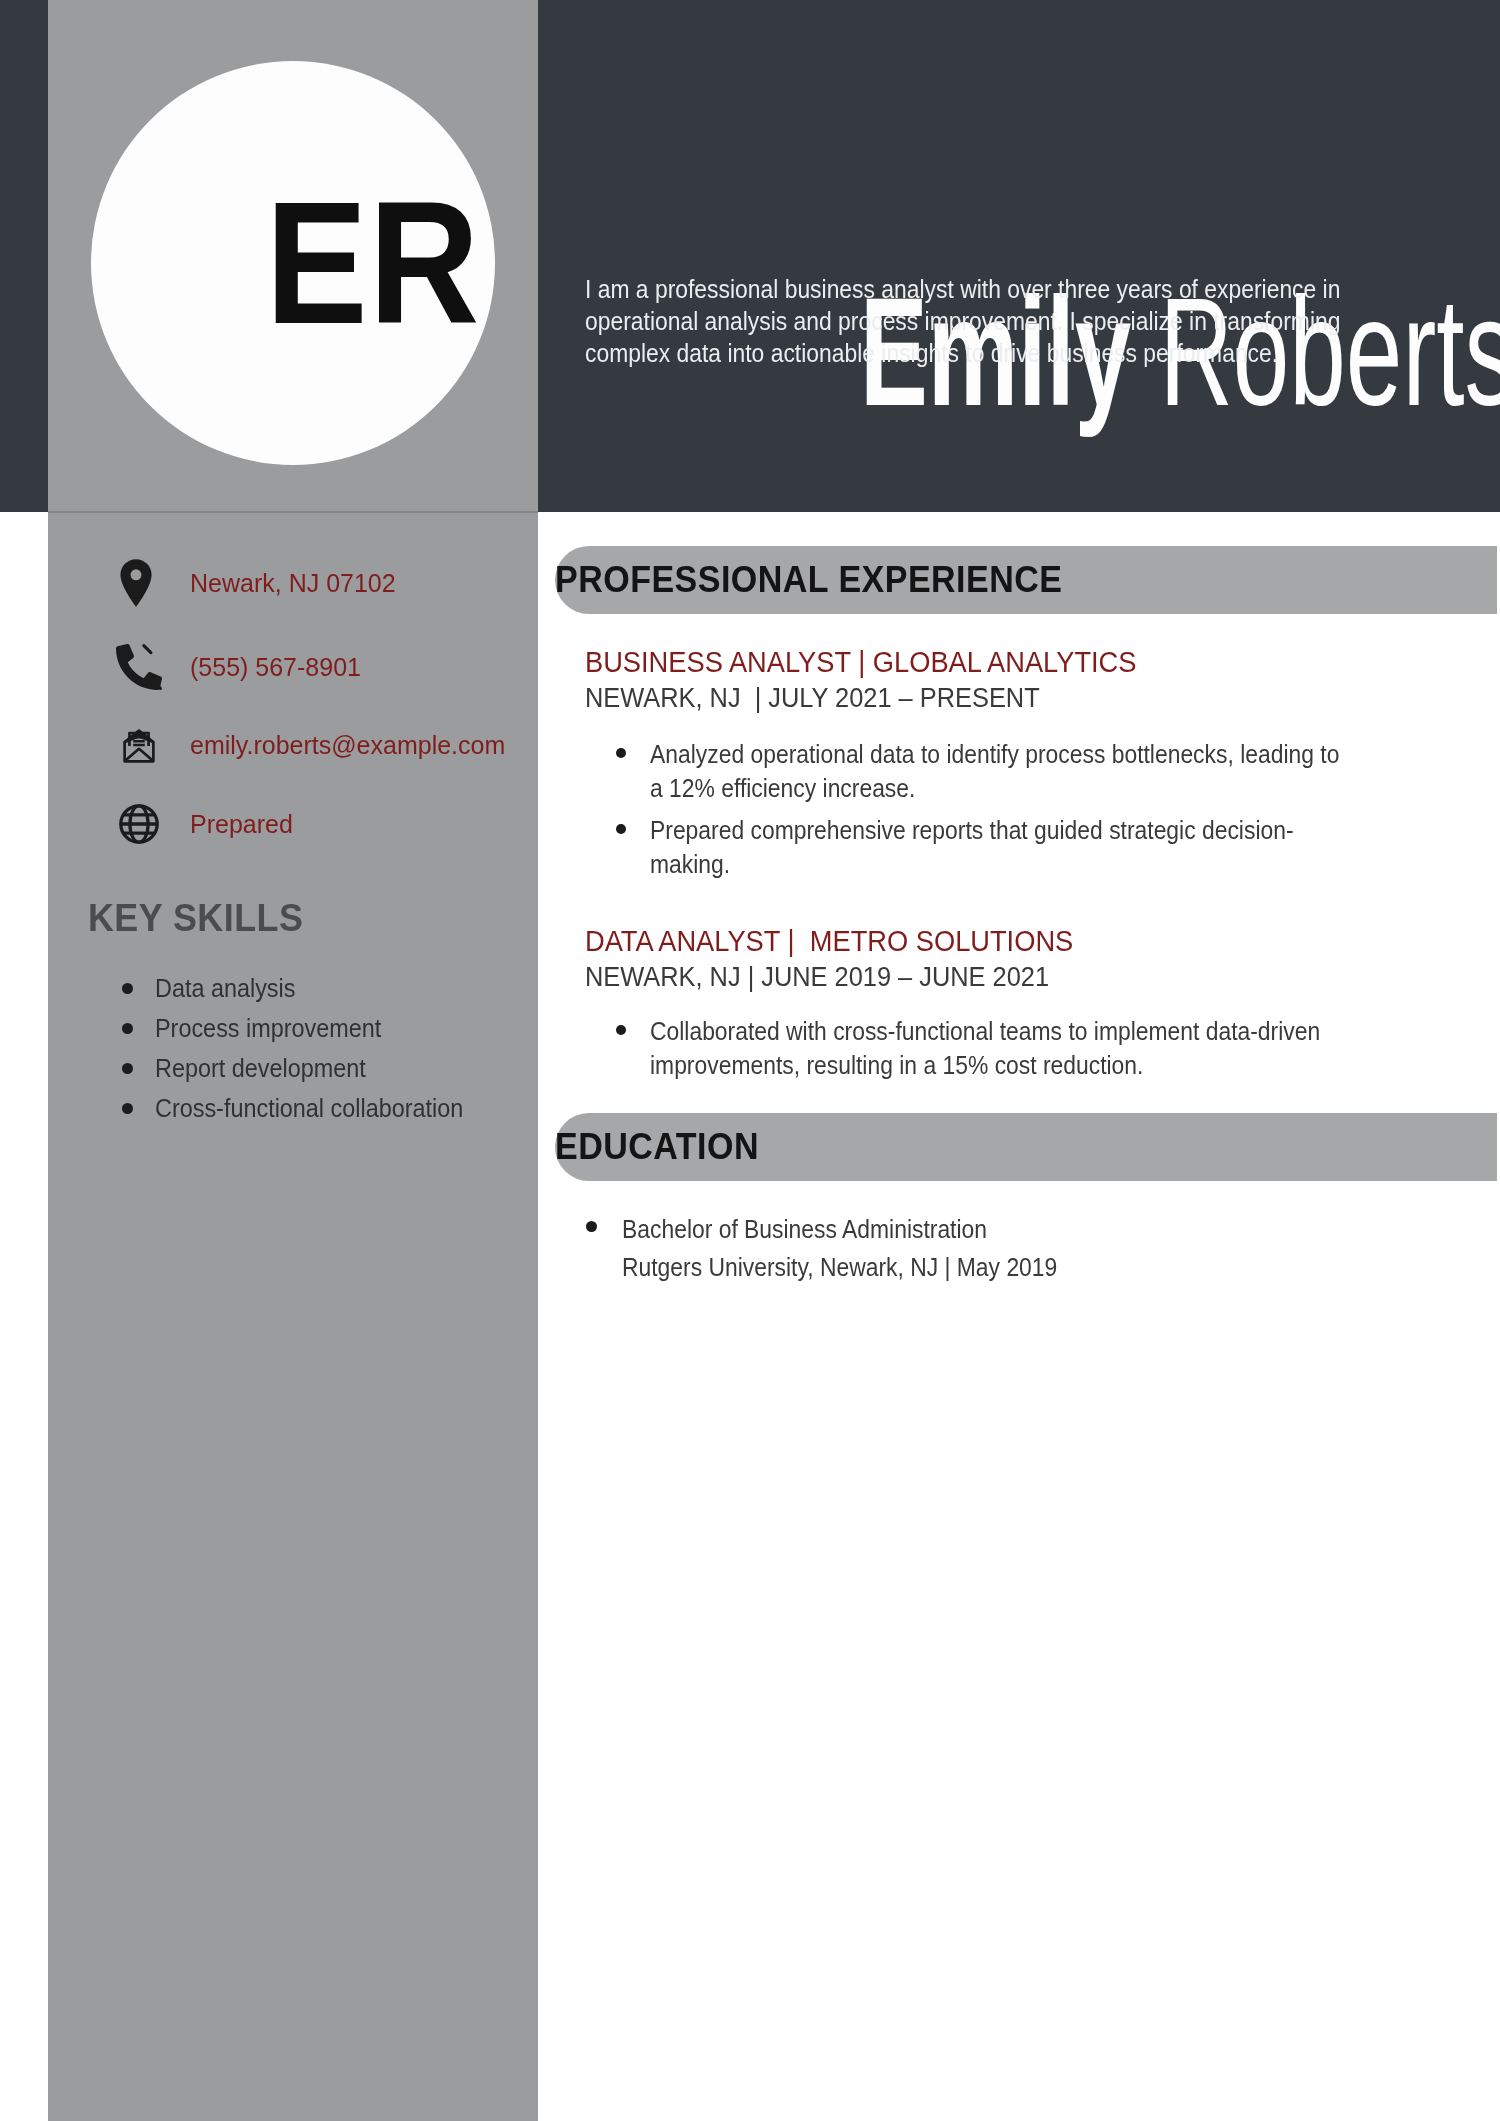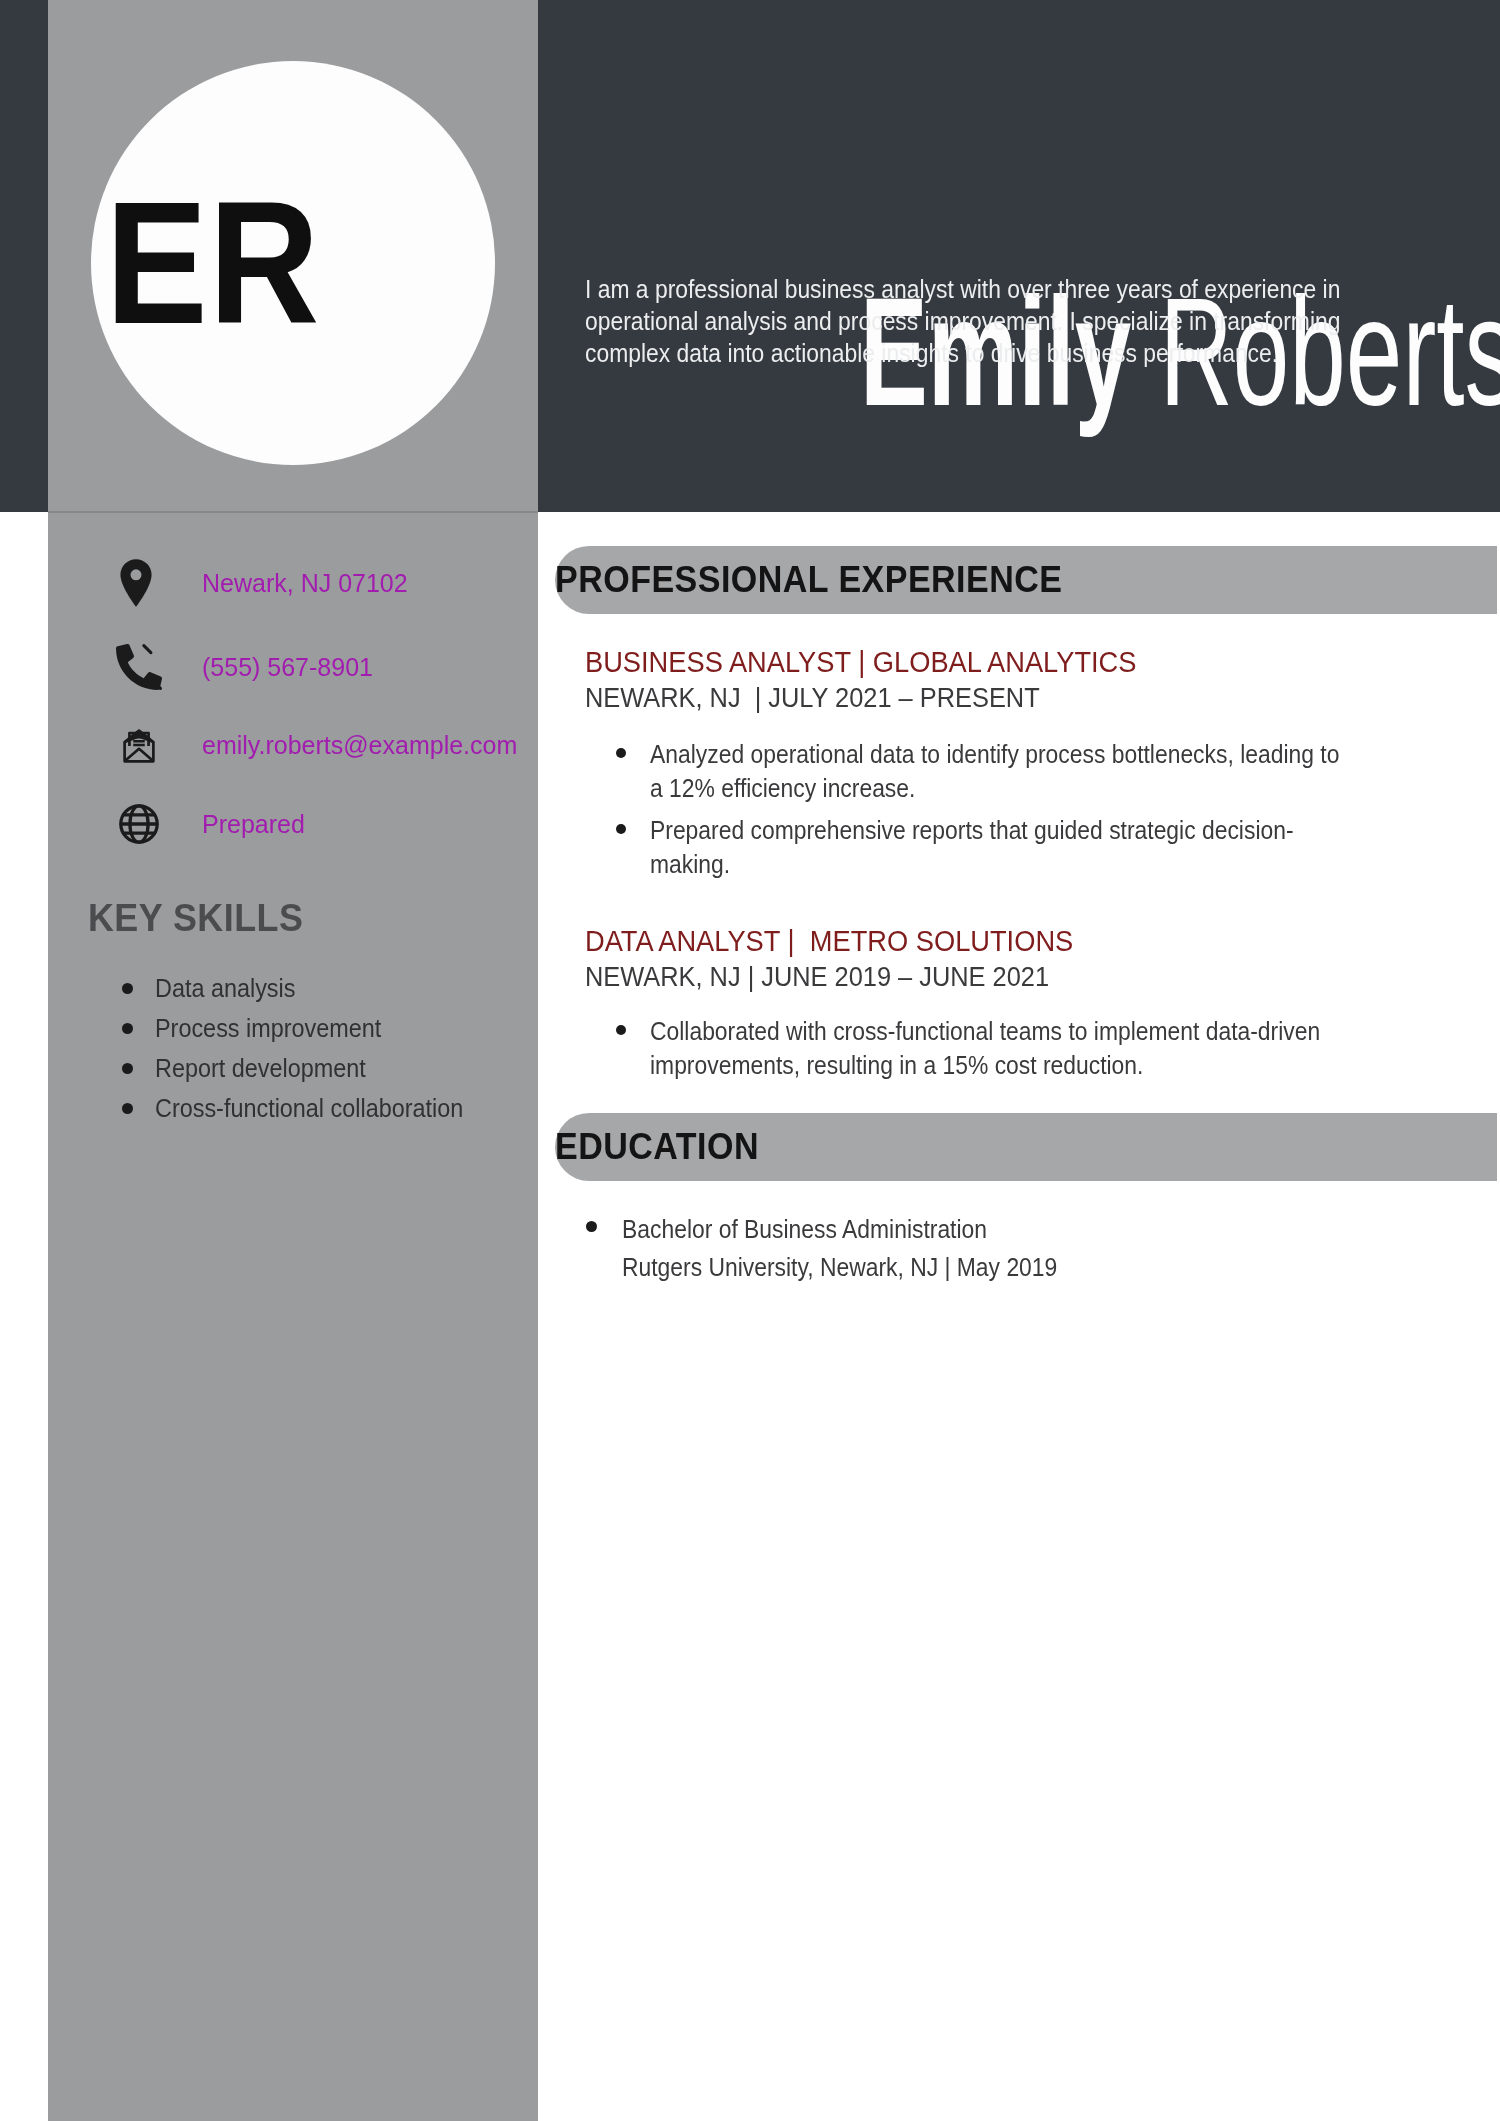--- a/index.html
+++ b/index.html
@@ -6,37 +6,37 @@
   #page{
     position:relative;width:1500px;height:2121px;background:#ffffff;
     overflow:hidden;font-family:"Liberation Sans",sans-serif;
   }
   .abs{position:absolute;}
   
   #header-bg{left:0;top:0;width:1500px;height:512px;background:var(--header-bg,#353A41);}
   #sidebar{left:48px;top:0;width:490px;height:2121px;background:var(--sidebar-bg,#9B9C9E);}
   #sidebar-seam{left:48px;top:511px;width:490px;height:2px;background:rgba(0,0,0,0.13);}
   #avatar{left:91px;top:61px;width:404px;height:404px;border-radius:50%;background:#FDFDFD;
-    display:flex;align-items:center;justify-content:flex-start;}
+    display:flex;align-items:center;justify-content:flex-end;}
   #initials{font-weight:700;font-size:174px;line-height:174px;color:#0F0F10;
     transform:scaleX(0.88);letter-spacing:1px;}
   
   .cx{display:inline-block;transform-origin:0 50%;white-space:pre;}
   .sx66{transform:scaleX(0.66);}
   .sx88{transform:scaleX(0.88);}
   .sx90{transform:scaleX(0.90);}
   .sx92{transform:scaleX(0.92);}
   .sx94{transform:scaleX(0.94);}
   
   #name{left:689px;top:118px;font-size:154px;line-height:156px;color:#FDFDFE;white-space:pre;}
   #name .first{font-weight:700;}
   #name .last{font-weight:400;}
   .summary-line{left:585px;font-size:26px;line-height:30px;color:#ECEDEE;font-weight:400;}
   
-  .contact-text{left:202px;font-size:25px;line-height:28px;color:#a21caf;}
+  .contact-text{left:190px;font-size:25px;line-height:28px;color:#7f1d1d;}
   .cicon{color:#1B1B1C;}
   
   #skills-title{left:88px;top:901px;font-size:39px;line-height:34px;font-weight:700;color:#4B4C4E;letter-spacing:0.5px;}
   .skill-text{left:155px;font-size:26px;line-height:28px;color:#313133;}
   .skill-dot{left:122px;width:11px;height:11px;border-radius:50%;background:#1B1B1C;}
   
   .banner{left:555px;width:942px;height:68px;background:var(--banner-bg,#A6A7A9);
     border-radius:34px 0 0 34px;display:flex;align-items:center;}
   .banner-text{font-size:37px;font-weight:700;color:#141415;letter-spacing:0.5px;}
   .job-title{left:585px;font-size:29px;line-height:32px;color:#7f1d1d;}

